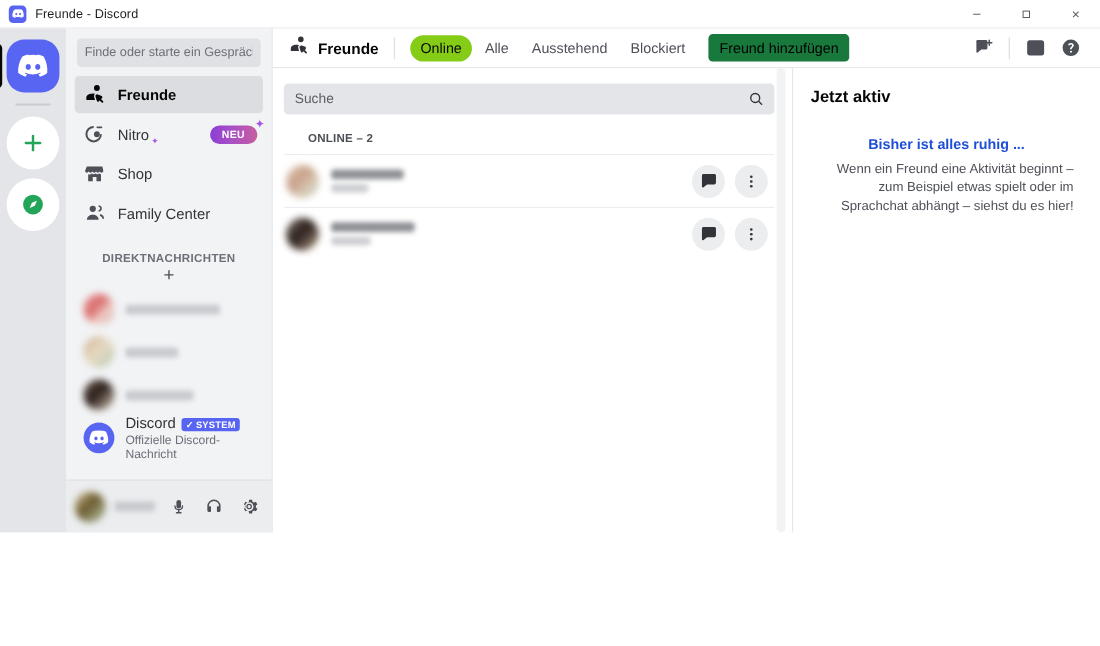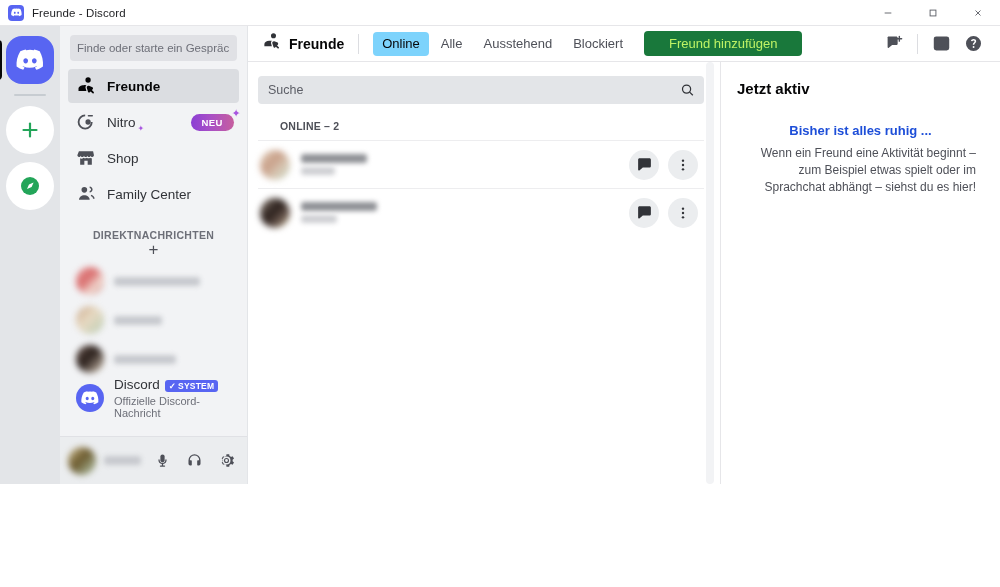--- a/index.html
+++ b/index.html
@@ -131,23 +131,23 @@
     padding: 0 12px 0 14px; border-bottom: 1px solid #e6e6e9; gap: 0;
   }
   .tb-friends { display: flex; align-items: center; gap: 8px; color: #1e1f22; }
   .tb-friends svg { width: 19px; height: 19px; fill: #313338; }
   .tb-friends-label { font-size: 14px; font-weight: 700; color: #060607; }
   .vsep { width: 1px; height: 20px; background: #dcdde1; margin: 0 14px; }
   .tabs { display: flex; align-items: center; gap: 3px; }
   .tab {
     font-size: 13px; color: #4e5058; padding: 3px 9px; border-radius: 4px; line-height: 18px;
   }
-  .tab.sel { background: #7dd3fc; color: #060607; }
+  .tab.sel { background: #84cc16; color: #060607; border-radius: 12px; }
   .tab-add {
-    font-size: 13px; color: #bef264; background: #19783b; padding: 4px 25px;
+    font-size: 13px; color: #000000; background: #19783b; padding: 4px 10px;
     border-radius: 4px; margin-left: 9px; line-height: 17px;
   }
   .topbar-spacer { flex: 1 1 auto; }
   .top-icons { display: flex; align-items: center; gap: 2px; }
   .ti-btn { width: 30px; height: 30px; display:flex; align-items:center; justify-content:center; border-radius:4px; color:#4e5058; }
   .ti-btn svg { width: 19px; height: 19px; fill: currentColor; }
   .ti-sep { width: 1px; height: 20px; background: #dcdde1; margin: 0 6px; }
 
   .content { flex: 1 1 auto; display: flex; min-height: 0; }
 

